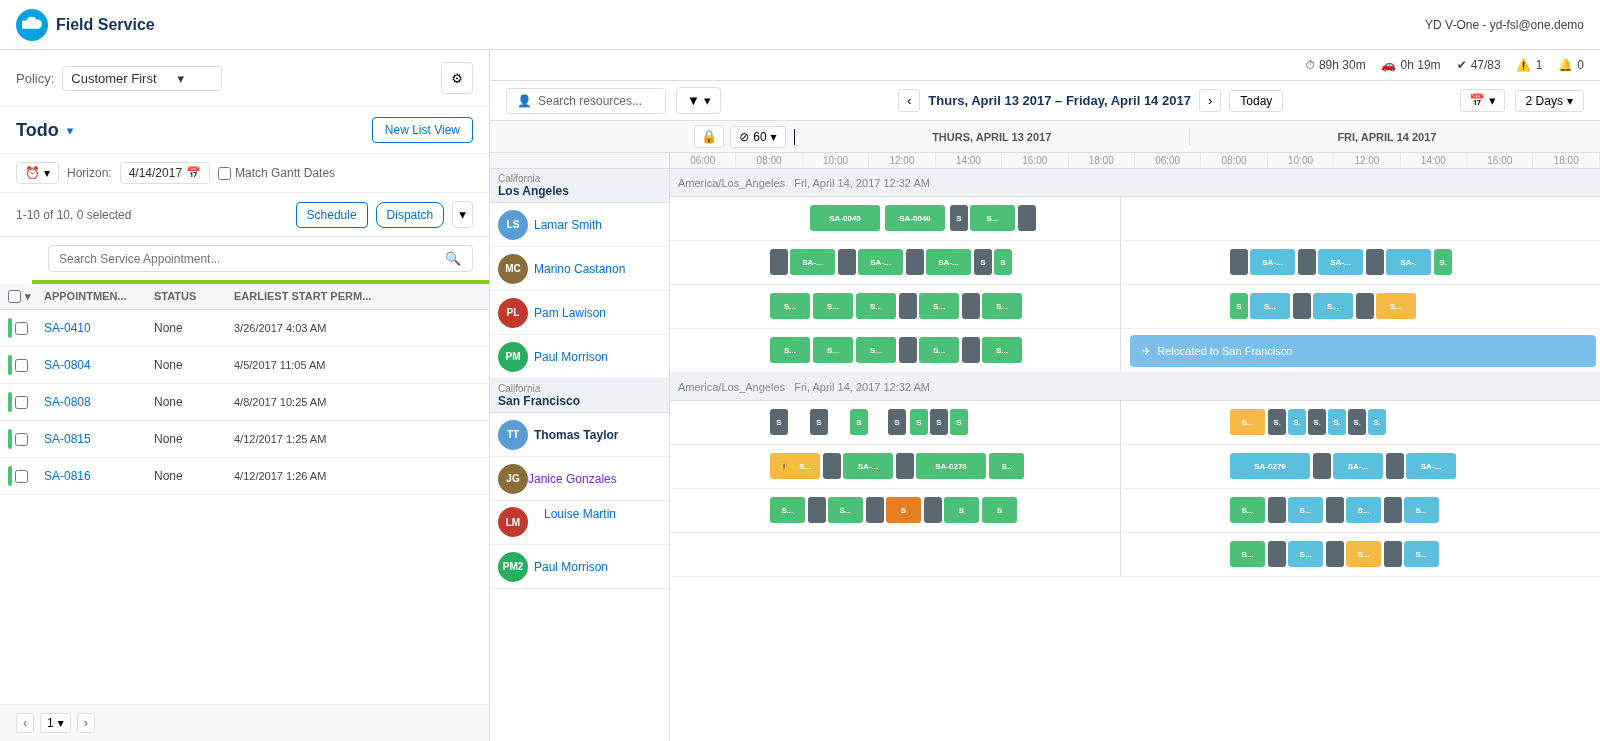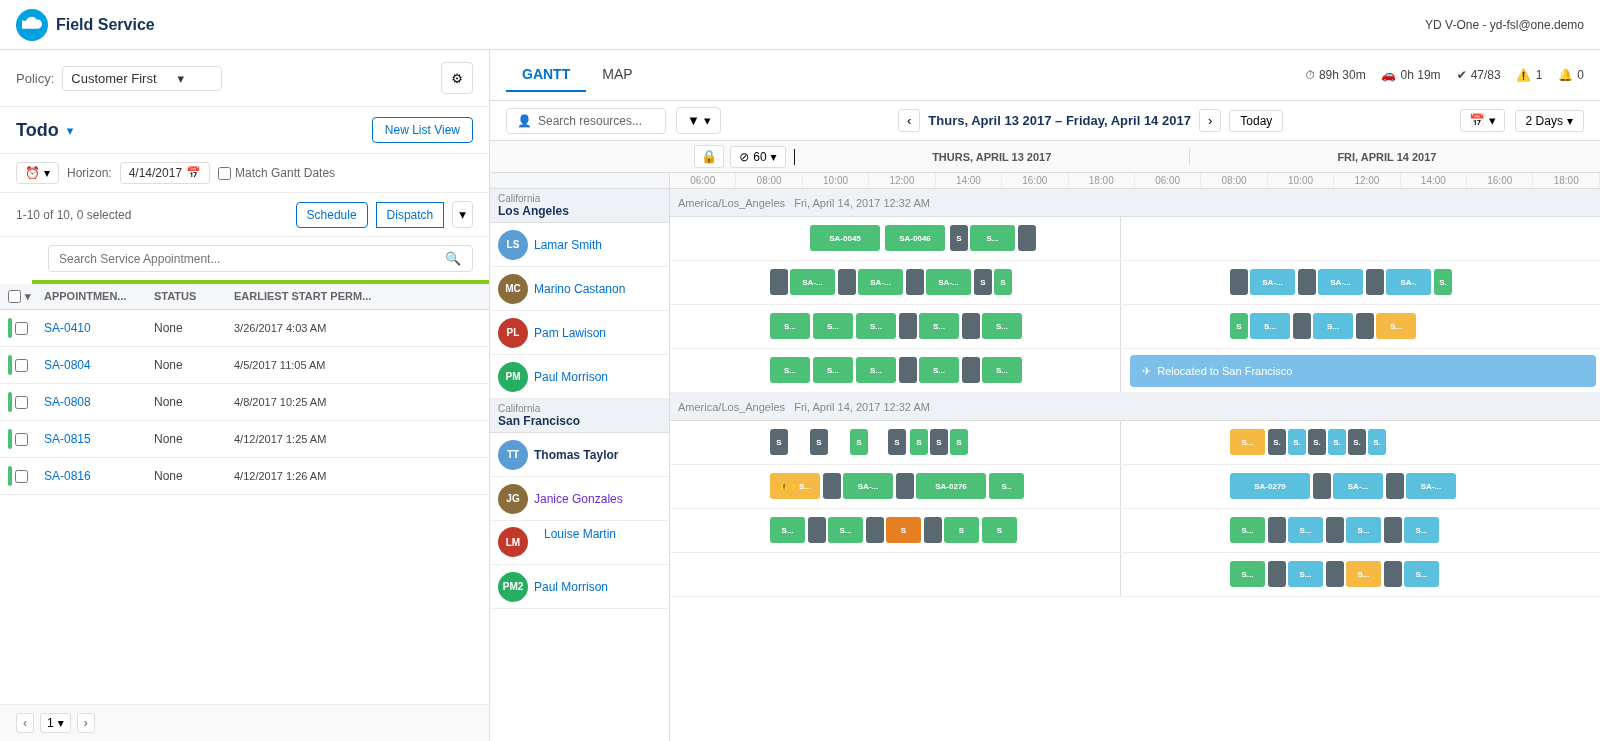--- a/index.html
+++ b/index.html
@@ -36,21 +36,21 @@
 
     .horizon-row { padding: 8px 16px; display: flex; align-items: center; gap: 8px; border-bottom: 1px solid #eee; }
     .horizon-label { color: #666; font-size: 12px; }
     .horizon-date { border: 1px solid #ddd; border-radius: 4px; padding: 3px 8px; font-size: 12px; color: #333; display: flex; align-items: flex-start; gap: 4px; }
     .match-gantt { display: flex; align-items: center; gap: 4px; font-size: 12px; color: #666; cursor: pointer; }
     .clock-btn { display: flex; align-items: center; gap: 4px; border: 1px solid #ddd; border-radius: 4px; padding: 3px 8px; cursor: pointer; background: #fff; font-size: 12px; }
 
     .list-controls { padding: 8px 16px; display: flex; align-items: center; gap: 8px; border-bottom: 1px solid #eee; }
     .list-count { font-size: 12px; color: #666; flex: 1; }
     .schedule-btn { border: 1px solid #0070d2; color: #0070d2; background: #fff; border-radius: 4px; padding: 5px 10px; font-size: 12px; cursor: pointer; }
-    .dispatch-btn { border: 1px solid #0070d2; color: #0070d2; background: #fff; border-radius: 0; padding: 5px 10px; font-size: 12px; cursor: pointer; }
+    .dispatch-btn { border: 1px solid #0070d2; color: #0070d2; background: #fff; border-radius: 8px; padding: 5px 10px; font-size: 12px; cursor: pointer; }
     .more-btn { border: 1px solid #ddd; background: #fff; border-radius: 4px; padding: 5px 6px; cursor: pointer; }
 
     .search-row { padding: 8px 16px; border-bottom: 4px solid #84cc16; margin-left: 32px; }
     .search-input-wrap { display: flex; align-items: center; border: 1px solid #ddd; border-radius: 4px; padding: 5px 10px; background: #fff; }
     .search-input-wrap input { border: none; outline: none; flex: 1; font-size: 12px; color: #666; background: transparent; }
 
     .table-header { display: grid; grid-template-columns: 36px 110px 80px 1fr; padding: 6px 8px; background: #f4f6f9; border-bottom: 1px solid #ddd; font-size: 11px; font-weight: 600; color: #666; text-transform: uppercase; }
     .table-header-check { display: flex; align-items: center; gap: 4px; }
 
     .table-body { flex: 1; overflow-y: auto; }
@@ -224,24 +224,20 @@
         <span>1</span>
         <span>▾</span>
       </div>
       <button class="page-arrow">›</button>
     </div>
   </div>
 
   <div class="right-panel">
 
     <div class="gantt-header">
-      <div class="gantt-tabs">
-        <div class="gantt-tab active">GANTT</div>
-        <div class="gantt-tab">MAP</div>
-      </div>
       <div class="gantt-stats">
         <div class="stat-item">
           <span>⏱</span>
           <span>89h 30m</span>
         </div>
         <div class="stat-item">
           <span>🚗</span>
           <span>0h 19m</span>
         </div>
         <div class="stat-item">
@@ -348,21 +344,21 @@
       <span style="font-size:12px;color:#0070d2;cursor:pointer;">Paul Morrison</span>
     </div>
             <div style="background: rgb(238, 242, 247); border-bottom: 1px solid rgb(221, 221, 221); padding: 4px 8px; min-height: 28px; display: flex; flex-direction: column; justify-content: center;">
               <div style="font-size:10px;color:#888;">California</div>
               <div style="font-size:12px;font-weight:600;color:#16325c;">San Francisco</div>
             </div>
             <div style="display: flex; align-items: center; gap: 6px; padding: 6px 8px; border-bottom: 1px solid rgb(238, 238, 238); min-height: 44px;">
       <div style="width:30px;height:30px;border-radius:50%;background:#5a9dd5;display:flex;align-items:center;justify-content:center;font-size:10px;color:#fff;font-weight:700;flex-shrink:0;overflow:hidden;">TT</div>
       <span style="font-size:12px;color:#0070d2;cursor:pointer;font-weight:700;color:#16325c;">Thomas Taylor</span>
     </div>
-            <div style="display: flex; align-items: center; gap: 6px; padding: 6px 8px; border-bottom: 1px solid rgb(238, 238, 238); min-height: 44px;">
+            <div style="display: flex; align-items: center; padding: 6px 8px; border-bottom: 1px solid rgb(238, 238, 238); min-height: 44px;">
       <div style="width:30px;height:30px;border-radius:50%;background:#8a6d3b;display:flex;align-items:center;justify-content:center;font-size:10px;color:#fff;font-weight:700;flex-shrink:0;overflow:hidden;">JG</div>
       <span style="font-size:12px;color:#6d28d9;cursor:pointer;">Janice Gonzales</span>
     </div>
             <div style="display: flex; align-items: flex-start; gap: 16px; padding: 6px 8px; border-bottom: 1px solid rgb(238, 238, 238); min-height: 44px;">
       <div style="width:30px;height:30px;border-radius:50%;background:#c0392b;display:flex;align-items:center;justify-content:center;font-size:10px;color:#fff;font-weight:700;flex-shrink:0;overflow:hidden;">LM</div>
       <span style="font-size:12px;color:#0070d2;cursor:pointer;">Louise Martin</span>
     </div>
             <div style="display: flex; align-items: center; gap: 6px; padding: 6px 8px; border-bottom: 1px solid rgb(238, 238, 238); min-height: 44px;">
       <div style="width:30px;height:30px;border-radius:50%;background:#27ae60;display:flex;align-items:center;justify-content:center;font-size:10px;color:#fff;font-weight:700;flex-shrink:0;overflow:hidden;">PM2</div>
       <span style="font-size:12px;color:#0070d2;cursor:pointer;">Paul Morrison</span>

